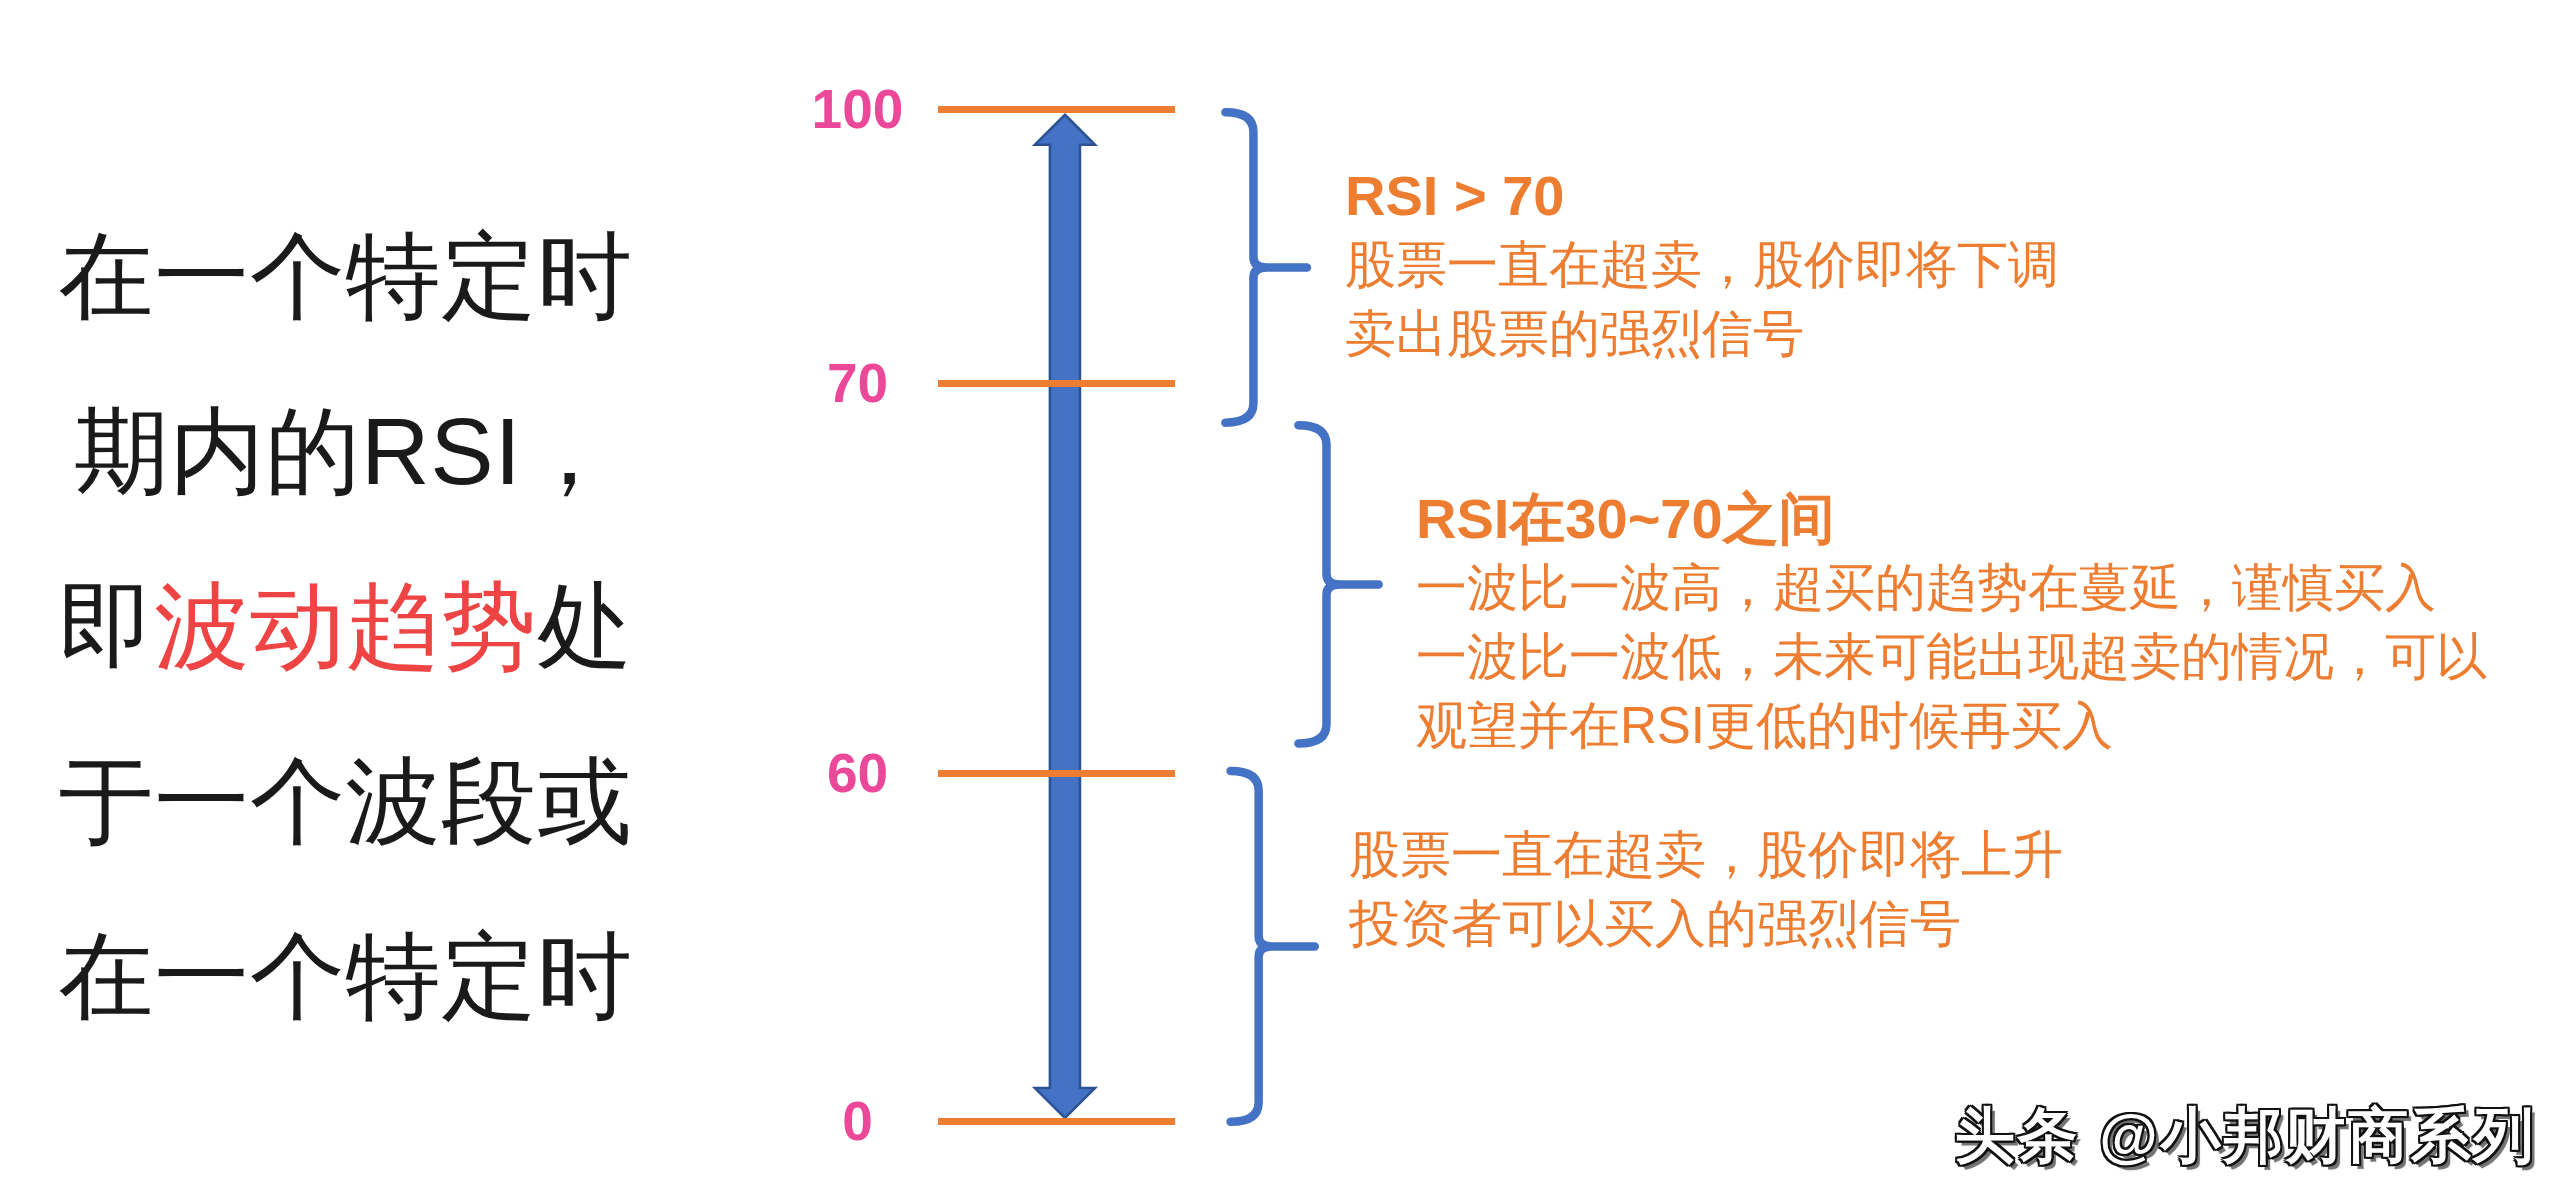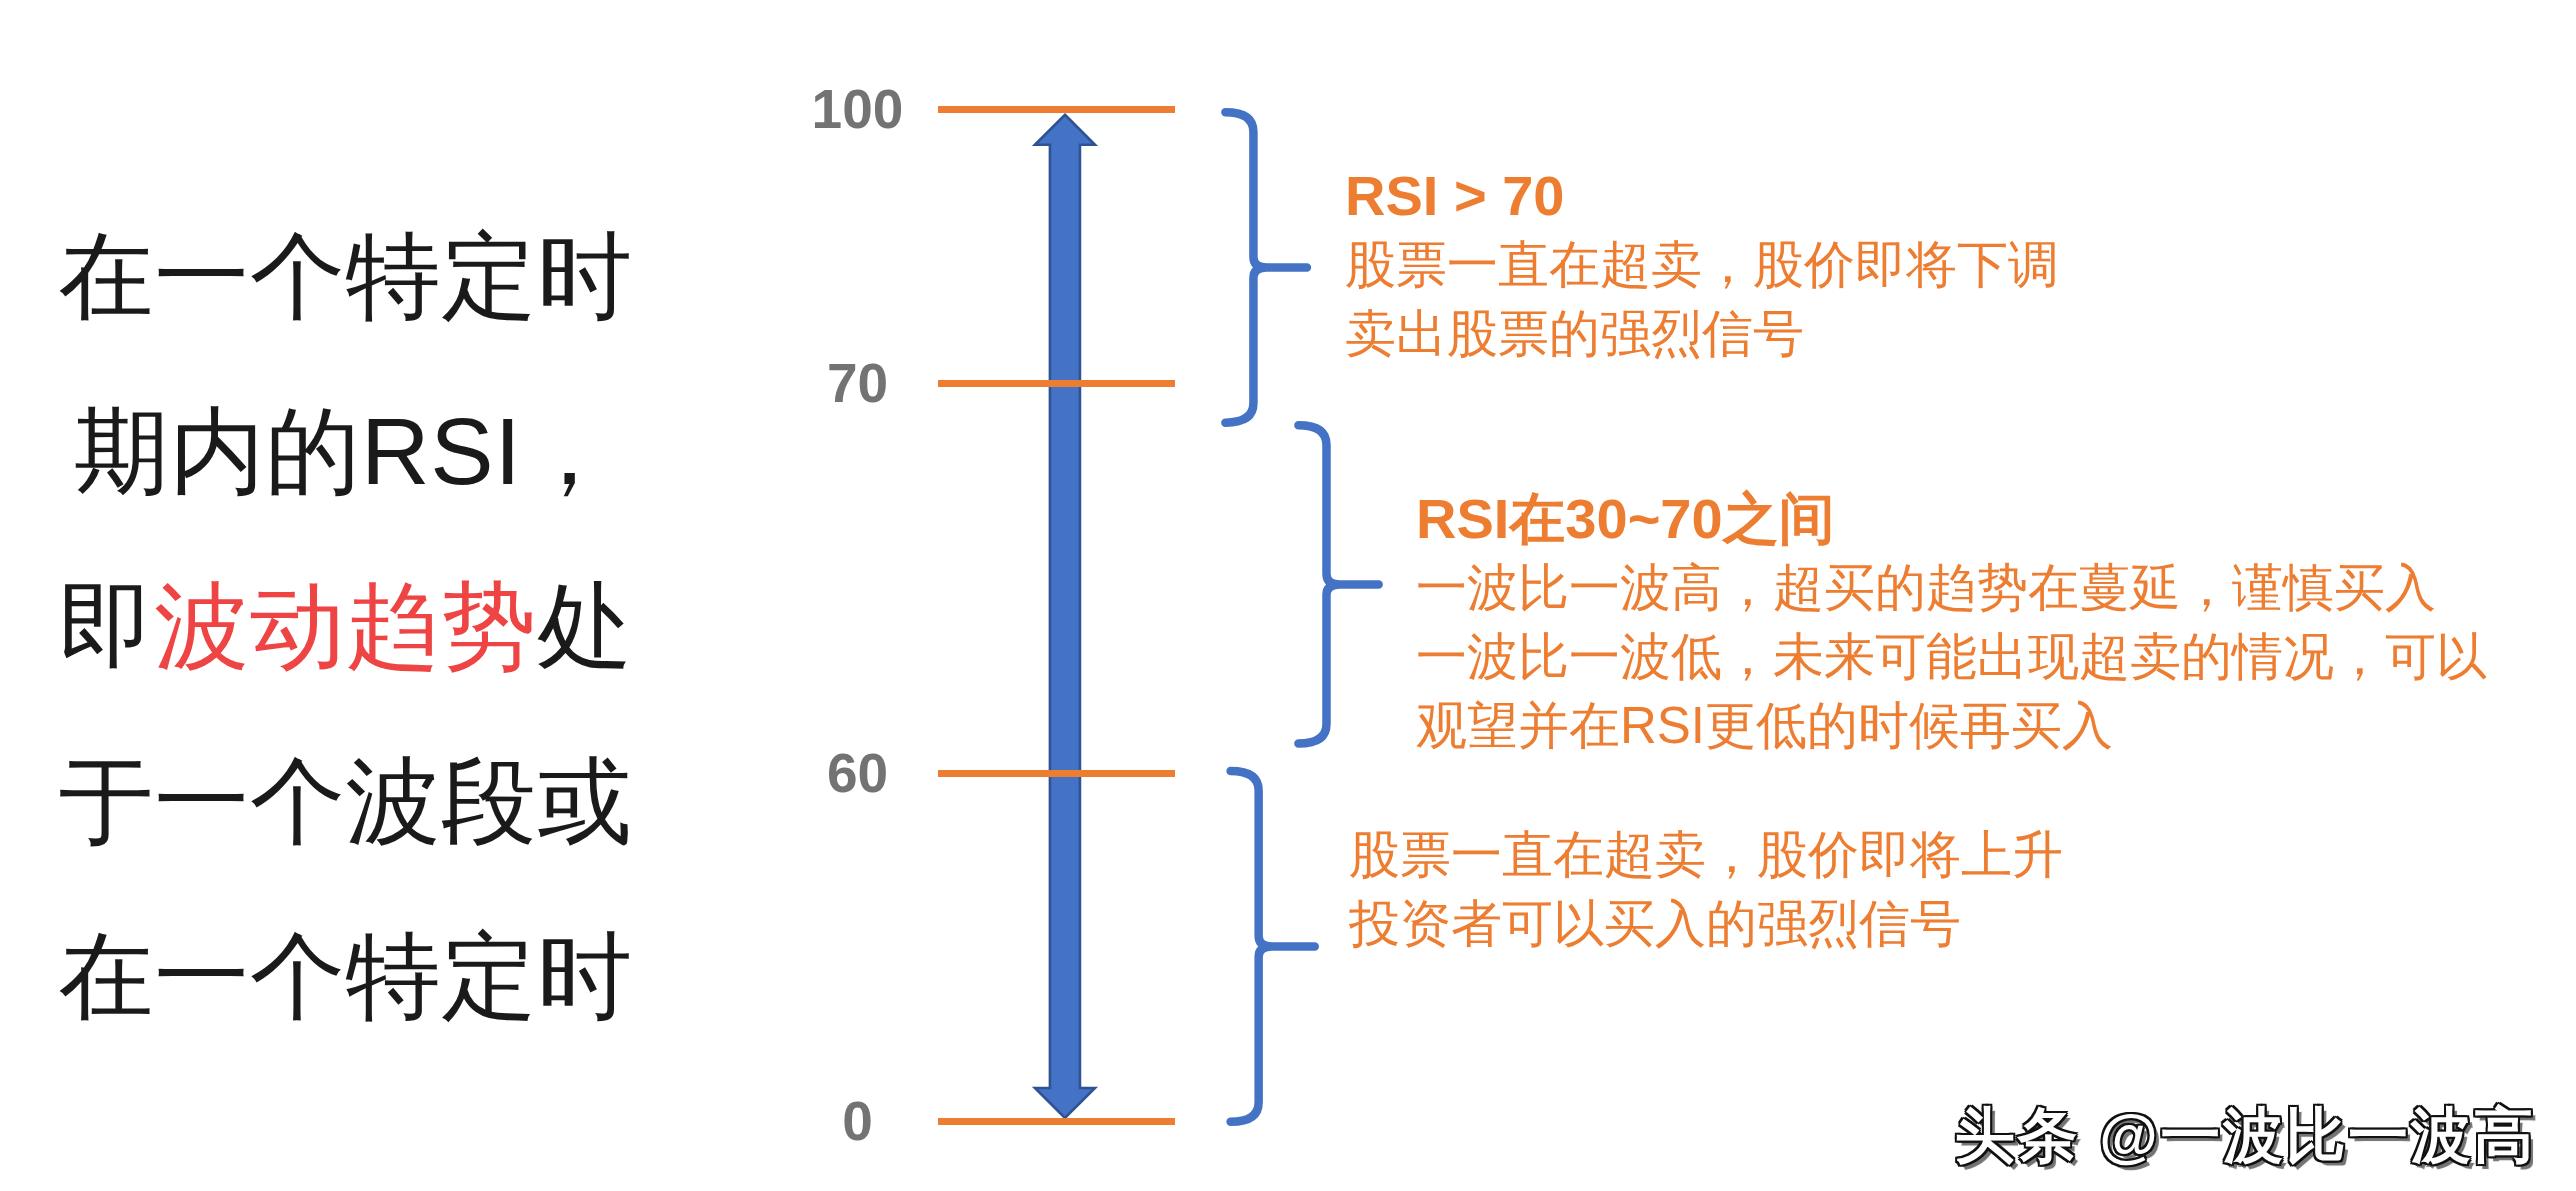--- a/index.html
+++ b/index.html
@@ -18,21 +18,21 @@
   .left-text .hl{color:#ef4444;}
 
   
   .hline{
     position:absolute;left:938px;width:237px;height:6.5px;background:#ED7D31;
   }
 
   
   .scale-label{
     position:absolute;left:776px;width:163px;height:55px;line-height:55px;
-    text-align:center;font-size:55px;font-weight:700;color:#737373;
+    text-align:center;font-size:55px;font-weight:700;color:#ec4899;
   }
 
   
   .shape-layer{position:absolute;left:0;top:0;width:2576px;height:1191px;}
 
   
   .ann{
     position:absolute;color:#ED7D31;font-size:51px;line-height:69px;
     white-space:nowrap;
   }
@@ -94,16 +94,16 @@
     <div>一波比一波高，超买的趋势在蔓延，谨慎买入</div>
     <div>一波比一波低，未来可能出现超卖的情况，可以</div>
     <div>观望并在RSI更低的时候再买入</div>
   </div>
 
   <div class="ann" style="left:1349px;top:820px">
     <div>股票一直在超卖，股价即将上升</div>
     <div>投资者可以买入的强烈信号</div>
   </div>
 
-  <div class="watermark">头条 @一波比一波高</div>
+  <div class="watermark">头条 @小邦财商系列</div>
 
 </div>
 
 
 </body></html>

